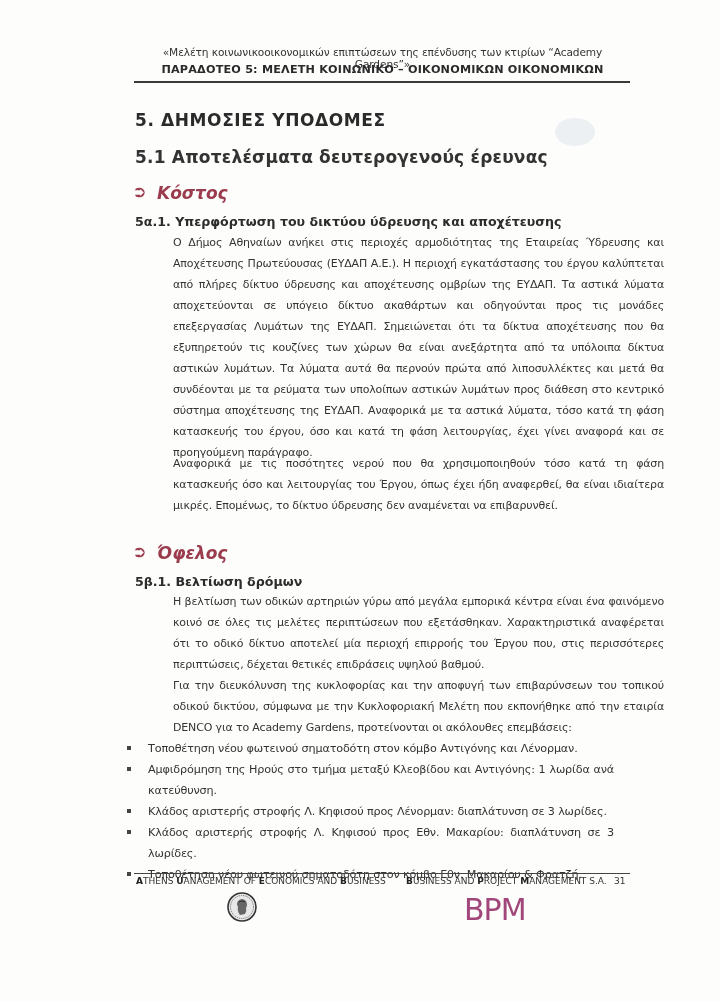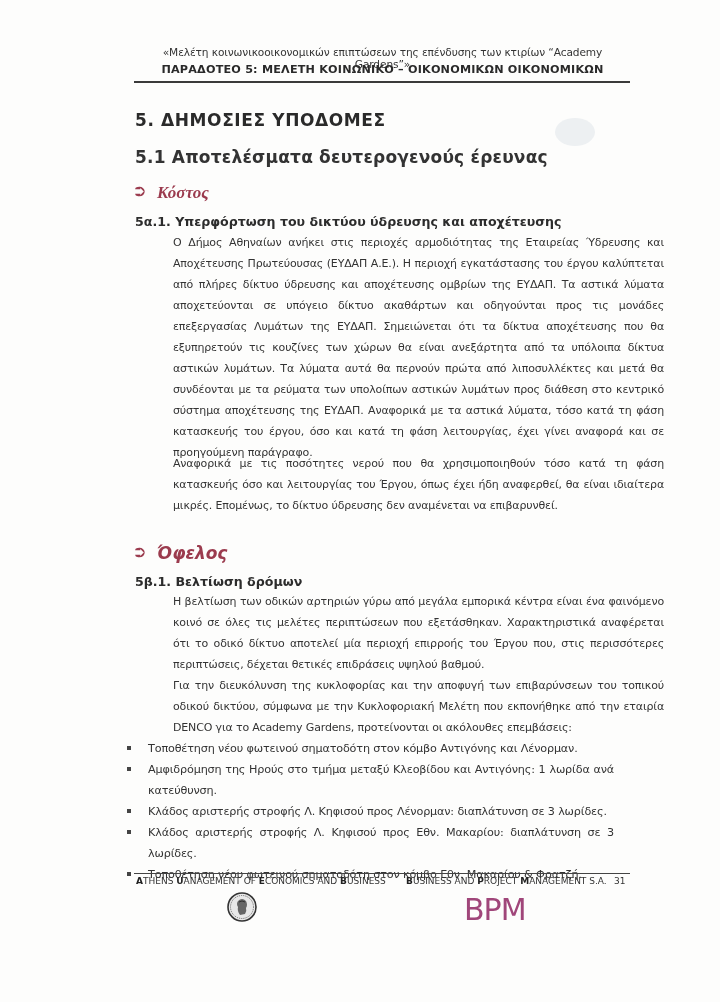--- a/index.html
+++ b/index.html
@@ -47,21 +47,21 @@
 
   <div class="hdr hdr-sub">«Μελέτη κοινωνικοοικονομικών επιπτώσεων της επένδυσης των κτιρίων “Academy Gardens”»</div>
   <div class="hdr hdr-title">ΠΑΡΑΔΟΤΕΟ 5: ΜΕΛΕΤΗ ΚΟΙΝΩΝΙΚΟ – ΟΙΚΟΝΟΜΙΚΩΝ ΟΙΚΟΝΟΜΙΚΩΝ</div>
   <div class="hdr-rule"></div>
 
   <div class="h1">
     <span class="num">5.</span><span>ΔΗΜΟΣΙΕΣ ΥΠΟΔΟΜΕΣ</span>
   </div>
   <div class="h2">5.1 Αποτελέσματα δευτερογενούς έρευνας</div>
 
-  <div class="h3" style="top:183px;font-family:Liberation Serif, serif;">
+  <div class="h3" style="top:183px;">
     <span class="arr">⮊</span><span>Κόστος</span>
   </div>
   <div class="h4" style="top:214px;">5α.1. Υπερφόρτωση του δικτύου ύδρευσης και αποχέτευσης</div>
   <div class="para" style="top:232px;">Ο Δήμος Αθηναίων ανήκει στις περιοχές αρμοδιότητας της Εταιρείας Ύδρευσης και Αποχέτευσης Πρωτεύουσας (ΕΥΔΑΠ Α.Ε.). Η περιοχή εγκατάστασης του έργου καλύπτεται από πλήρες δίκτυο ύδρευσης και αποχέτευσης ομβρίων της ΕΥΔΑΠ. Τα αστικά λύματα αποχετεύονται σε υπόγειο δίκτυο ακαθάρτων και οδηγούνται προς τις μονάδες επεξεργασίας Λυμάτων της ΕΥΔΑΠ. Σημειώνεται ότι τα δίκτυα αποχέτευσης που θα εξυπηρετούν τις κουζίνες των χώρων θα είναι ανεξάρτητα από τα υπόλοιπα δίκτυα αστικών λυμάτων. Τα λύματα αυτά θα περνούν πρώτα από λιποσυλλέκτες και μετά θα συνδέονται με τα ρεύματα των υπολοίπων αστικών λυμάτων προς διάθεση στο κεντρικό σύστημα αποχέτευσης της ΕΥΔΑΠ. Αναφορικά με τα αστικά λύματα, τόσο κατά τη φάση κατασκευής του έργου, όσο και κατά τη φάση λειτουργίας, έχει γίνει αναφορά και σε προηγούμενη παράγραφο.</div>
   <div class="para" style="top:453px;">Αναφορικά με τις ποσότητες νερού που θα χρησιμοποιηθούν τόσο κατά τη φάση κατασκευής όσο και λειτουργίας του Έργου, όπως έχει ήδη αναφερθεί, θα είναι ιδιαίτερα μικρές. Επομένως, το δίκτυο ύδρευσης δεν αναμένεται να επιβαρυνθεί.</div>
 
   <div class="h3" style="top:543px;">
     <span class="arr">⮊</span><span>Όφελος</span>
   </div>
   <div class="h4" style="top:574px;">5β.1. Βελτίωση δρόμων</div>

